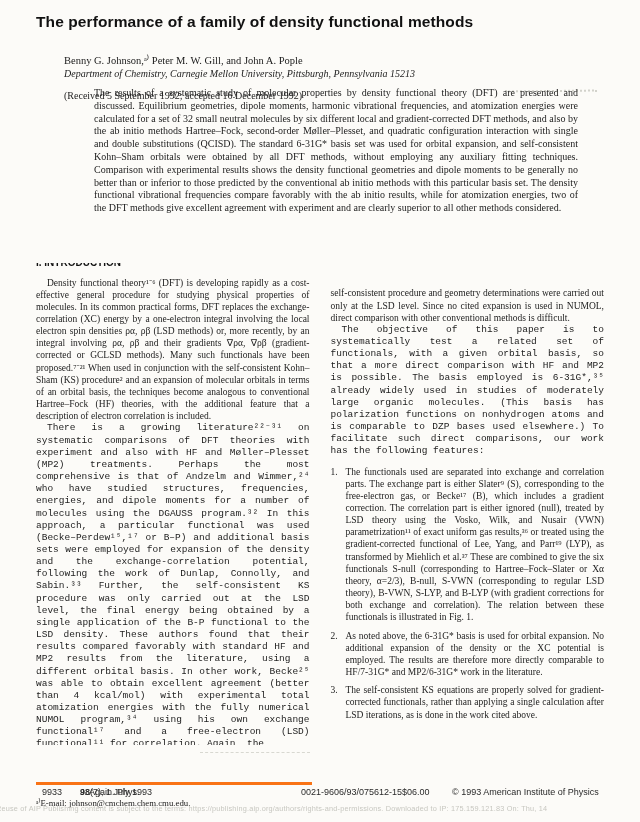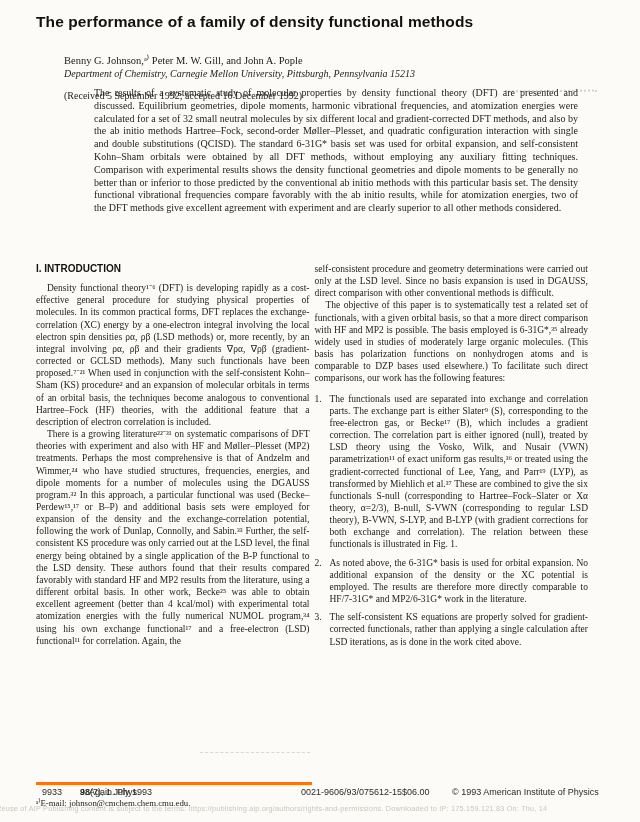--- a/index.html
+++ b/index.html
@@ -46,33 +46,34 @@
     font-size: 10px;
     line-height: 12.8px;
     text-align: justify;
   }
   .columns {
     position: absolute;
     top: 263px; left: 36px;
     width: 568px; height: 482px;
     overflow: hidden;
     display: flex;
-    gap: 5px;
+    gap: 21px;
+    align-items: center;
   }
   .col { width: 273.5px; font-size: 9.5px; line-height: 12.15px; text-align: justify; }
   .section-heading {
     font-family: "Liberation Sans", sans-serif;
     font-weight: bold;
     font-size: 10px;
     margin-bottom: 7px;
     text-align: left;
     color: #111;
   }
   .col p.indent { text-indent: 11px; }
-  .col p + p { margin-top: 0; }
+  .col p + p { margin-top: 0; font-family: Liberation Mono, monospace; }
   .features { margin-top: 8px; }
   .feature {
     display: flex;
     margin-top: 6px;
   }
   .feature .num { flex: 0 0 15px; }
   .feature .ftext { flex: 1; text-align: justify; }
   .footnote-block {
     position: absolute;
     top: 750px; left: 36px;
@@ -138,21 +139,21 @@
 
   <div class="abstract">The results of a systematic study of molecular properties by density functional theory (DFT) are presented and discussed. Equilibrium geometries, dipole moments, harmonic vibrational frequencies, and atomization energies were calculated for a set of 32 small neutral molecules by six different local and gradient-corrected DFT methods, and also by the ab initio methods Hartree–Fock, second-order Møller–Plesset, and quadratic configuration interaction with single and double substitutions (QCISD). The standard 6-31G* basis set was used for orbital expansion, and self-consistent Kohn–Sham orbitals were obtained by all DFT methods, without employing any auxiliary fitting techniques. Comparison with experimental results shows the density functional geometries and dipole moments to be generally no better than or inferior to those predicted by the conventional ab initio methods with this particular basis set. The density functional vibrational frequencies compare favorably with the ab initio results, while for atomization energies, two of the DFT methods give excellent agreement with experiment and are clearly superior to all other methods considered.</div>
 
   <div class="columns">
     <div class="col">
       <h2 class="section-heading">I. INTRODUCTION</h2>
       <p class="indent">Density functional theory¹⁻⁶ (DFT) is developing rapidly as a cost-effective general procedure for studying physical properties of molecules. In its common practical forms, DFT replaces the exchange-correlation (XC) energy by a one-electron integral involving the local electron spin densities ρα, ρβ (LSD methods) or, more recently, by an integral involving ρα, ρβ and their gradients ∇ρα, ∇ρβ (gradient-corrected or GCLSD methods). Many such functionals have been proposed.⁷⁻²¹ When used in conjunction with the self-consistent Kohn–Sham (KS) procedure² and an expansion of molecular orbitals in terms of an orbital basis, the techniques become analogous to conventional Hartree–Fock (HF) theories, with the additional feature that a description of electron correlation is included.</p>
       <p class="indent">There is a growing literature²²⁻³¹ on systematic comparisons of DFT theories with experiment and also with HF and Møller–Plesset (MP2) treatments. Perhaps the most comprehensive is that of Andzelm and Wimmer,²⁴ who have studied structures, frequencies, energies, and dipole moments for a number of molecules using the DGAUSS program.³² In this approach, a particular functional was used (Becke–Perdew¹⁵,¹⁷ or B–P) and additional basis sets were employed for expansion of the density and the exchange-correlation potential, following the work of Dunlap, Connolly, and Sabin.³³ Further, the self-consistent KS procedure was only carried out at the LSD level, the final energy being obtained by a single application of the B-P functional to the LSD density. These authors found that their results compared favorably with standard HF and MP2 results from the literature, using a different orbital basis. In other work, Becke²⁵ was able to obtain excellent agreement (better than 4 kcal/mol) with experimental total atomization energies with the fully numerical NUMOL program,³⁴ using his own exchange functional¹⁷ and a free-electron (LSD) functional¹¹ for correlation. Again, the</p>
     </div>
     <div class="col">
-      <p>self-consistent procedure and geometry determinations were carried out only at the LSD level. Since no basis expansion is used in DGAUSS, direct comparison with other conventional methods is difficult.</p>
+      <p>self-consistent procedure and geometry determinations were carried out only at the LSD level. Since no cited expansion is used in NUMOL, direct comparison with other conventional methods is difficult.</p>
       <p class="indent">The objective of this paper is to systematically test a related set of functionals, with a given orbital basis, so that a more direct comparison with HF and MP2 is possible. The basis employed is 6-31G*,³⁵ already widely used in studies of moderately large organic molecules. (This basis has polarization functions on nonhydrogen atoms and is comparable to DZP bases used elsewhere.) To facilitate such direct comparisons, our work has the following features:</p>
       <div class="features">
         <div class="feature">
           <span class="num">1.</span>
           <div class="ftext">The functionals used are separated into exchange and correlation parts. The exchange part is either Slater⁹ (S), corresponding to the free-electron gas, or Becke¹⁷ (B), which includes a gradient correction. The correlation part is either ignored (null), treated by LSD theory using the Vosko, Wilk, and Nusair (VWN) parametrization¹¹ of exact uniform gas results,³⁶ or treated using the gradient-corrected functional of Lee, Yang, and Parr¹⁹ (LYP), as transformed by Miehlich et al.³⁷ These are combined to give the six functionals S-null (corresponding to Hartree–Fock–Slater or Xα theory, α=2/3), B-null, S-VWN (corresponding to regular LSD theory), B-VWN, S-LYP, and B-LYP (with gradient corrections for both exchange and correlation). The relation between these functionals is illustrated in Fig. 1.</div>
         </div>
         <div class="feature">
           <span class="num">2.</span>
           <div class="ftext">As noted above, the 6-31G* basis is used for orbital expansion. No additional expansion of the density or the XC potential is employed. The results are therefore more directly comparable to HF/7-31G* and MP2/6-31G* work in the literature.</div>
         </div>

